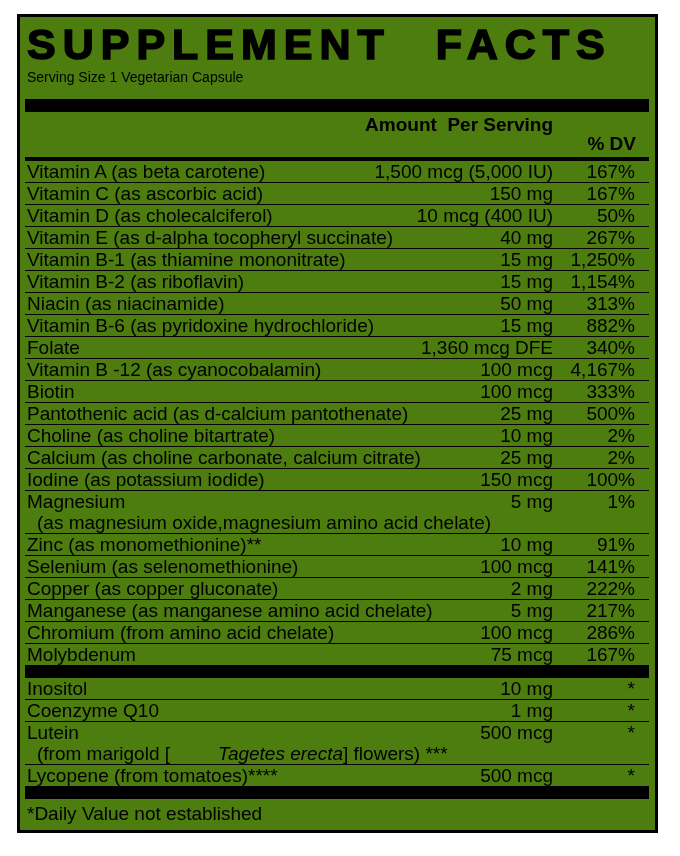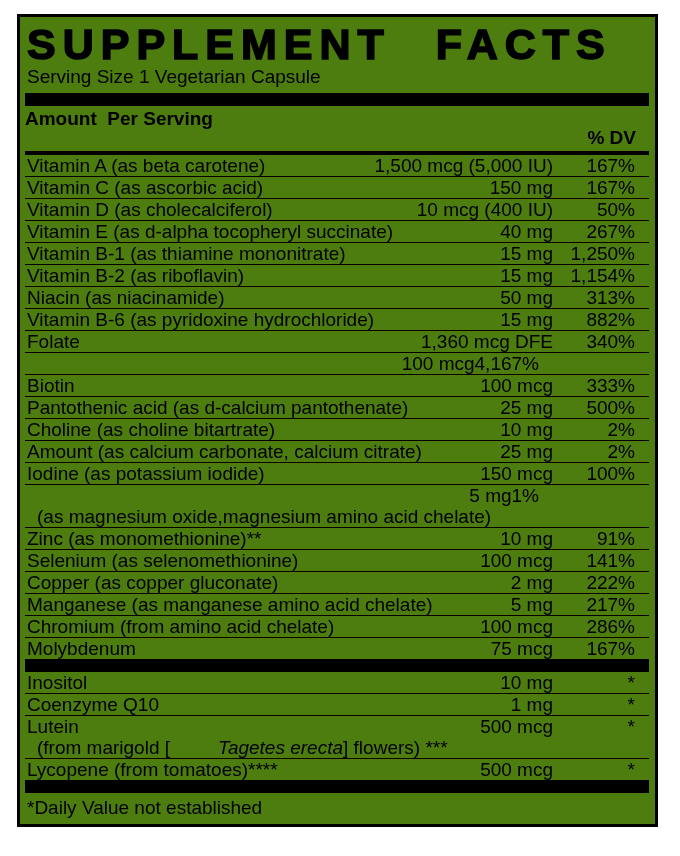--- a/index.html
+++ b/index.html
@@ -21,47 +21,47 @@
     font-size: 43px;
     font-weight: bold;
     line-height: 0.95;
     letter-spacing: 7px;
     word-spacing: 26px;
     white-space: nowrap;
     -webkit-text-stroke: 1.6px #000;
     padding-left: 2px;
   }
   .serving {
-    font-size: 19px;
+    font-size: 14px;
     line-height: 22px;
-    margin: 1px 0 5px 2px;
+    margin: 1px 0 11px 2px;
   }
   .bar { height: 13px; background: #000; }
   .colhead {
     display: grid;
     grid-template-columns: 1fr 96px;
     font-weight: bold;
     font-size: 19px;
     line-height: 24px;
     border-bottom: 4px solid #000;
     padding: 1px 0;
   }
-  .colhead .amount { white-space: pre; }
+  .colhead .amount { text-align: right; white-space: pre; }
   .colhead .dv { text-align: right; padding-right: 13px; white-space: pre; margin-top: 19px; }
   .rows .row {
     display: grid;
     grid-template-columns: 1fr auto 96px;
     font-size: 19px;
     border-bottom: 1.5px solid #000;
     padding-left: 2px;
   }
   .rows .row:last-child { border-bottom: none; }
   .row > div { line-height: 21px; }
   .row .name { white-space: nowrap; }
-  .row .amt { text-align: right; white-space: nowrap; }
+  .row .amt { text-align: center; white-space: nowrap; }
   .row .dv { text-align: right; padding-right: 14px; white-space: nowrap; }
   .row .sub { grid-column: 1 / -1; }
   .row .sub.left { padding-left: 10px; white-space: nowrap; }
   .row .sub.right { text-align: right; padding-right: 102px; }
   .footnote {
     font-size: 19px;
     line-height: 23px;
     padding: 3px 0 1px 2px;
   }
   .italic { font-style: italic; margin-left: 48px; }
@@ -120,49 +120,51 @@
         <div class="name">Vitamin B-6 (as pyridoxine hydrochloride)</div>
         <div class="amt">15 mg</div>
         <div class="dv">882%</div>
       </div>
       <div class="row">
         <div class="name">Folate</div>
         <div class="amt">1,360 mcg DFE</div>
         <div class="dv">340%</div>
       </div>
       <div class="row">
+        <div class="name">Vitamin B -12 (as cyanocobalamin)</div>
         <div class="amt">100 mcg</div>
         <div class="dv">4,167%</div>
       </div>
       <div class="row">
         <div class="name">Biotin</div>
         <div class="amt">100 mcg</div>
         <div class="dv">333%</div>
       </div>
       <div class="row">
         <div class="name">Pantothenic acid (as d-calcium pantothenate)</div>
         <div class="amt">25 mg</div>
         <div class="dv">500%</div>
       </div>
       <div class="row">
         <div class="name">Choline (as choline bitartrate)</div>
         <div class="amt">10 mg</div>
         <div class="dv">2%</div>
       </div>
       <div class="row">
-        <div class="name">Amount (as calcium carbonate, calcium citrate)</div>
+        <div class="name">Calcium (as choline carbonate, calcium citrate)</div>
         <div class="amt">25 mg</div>
         <div class="dv">2%</div>
       </div>
       <div class="row">
         <div class="name">Iodine (as potassium iodide)</div>
         <div class="amt">150 mcg</div>
         <div class="dv">100%</div>
       </div>
       <div class="row">
+        <div class="name">Magnesium</div>
         <div class="amt">5 mg</div>
         <div class="dv">1%</div>
         <div class="sub left">(as magnesium oxide,magnesium amino acid chelate)</div>
       </div>
       <div class="row">
         <div class="name">Zinc (as monomethionine)**</div>
         <div class="amt">10 mg</div>
         <div class="dv">91%</div>
       </div>
       <div class="row">

